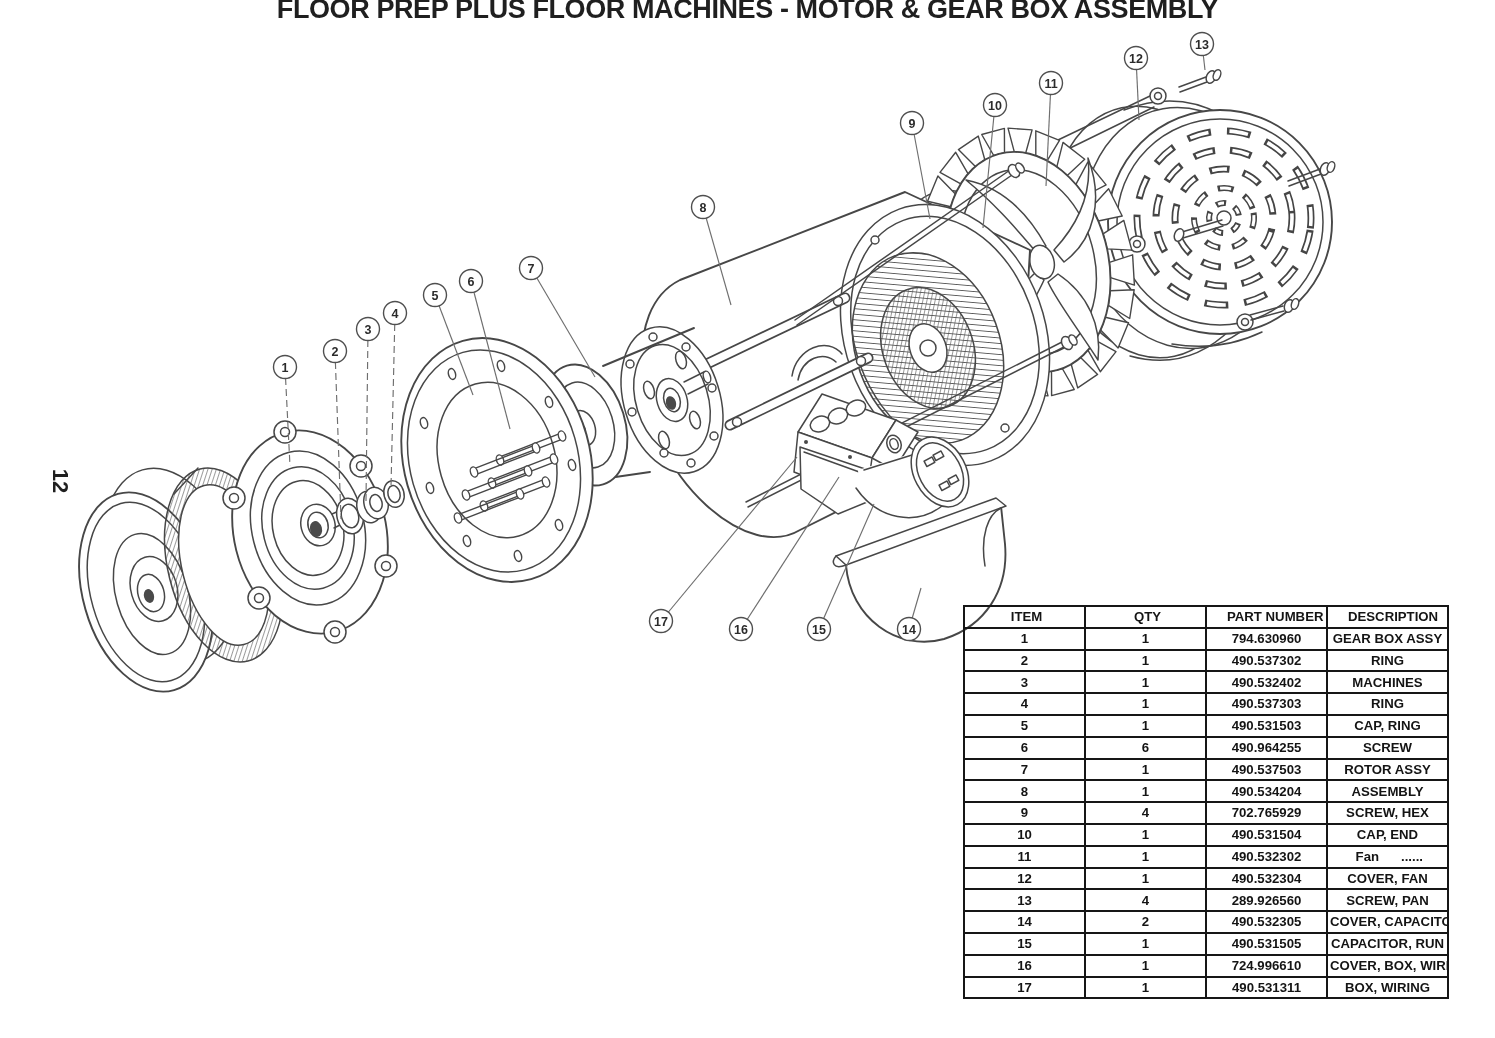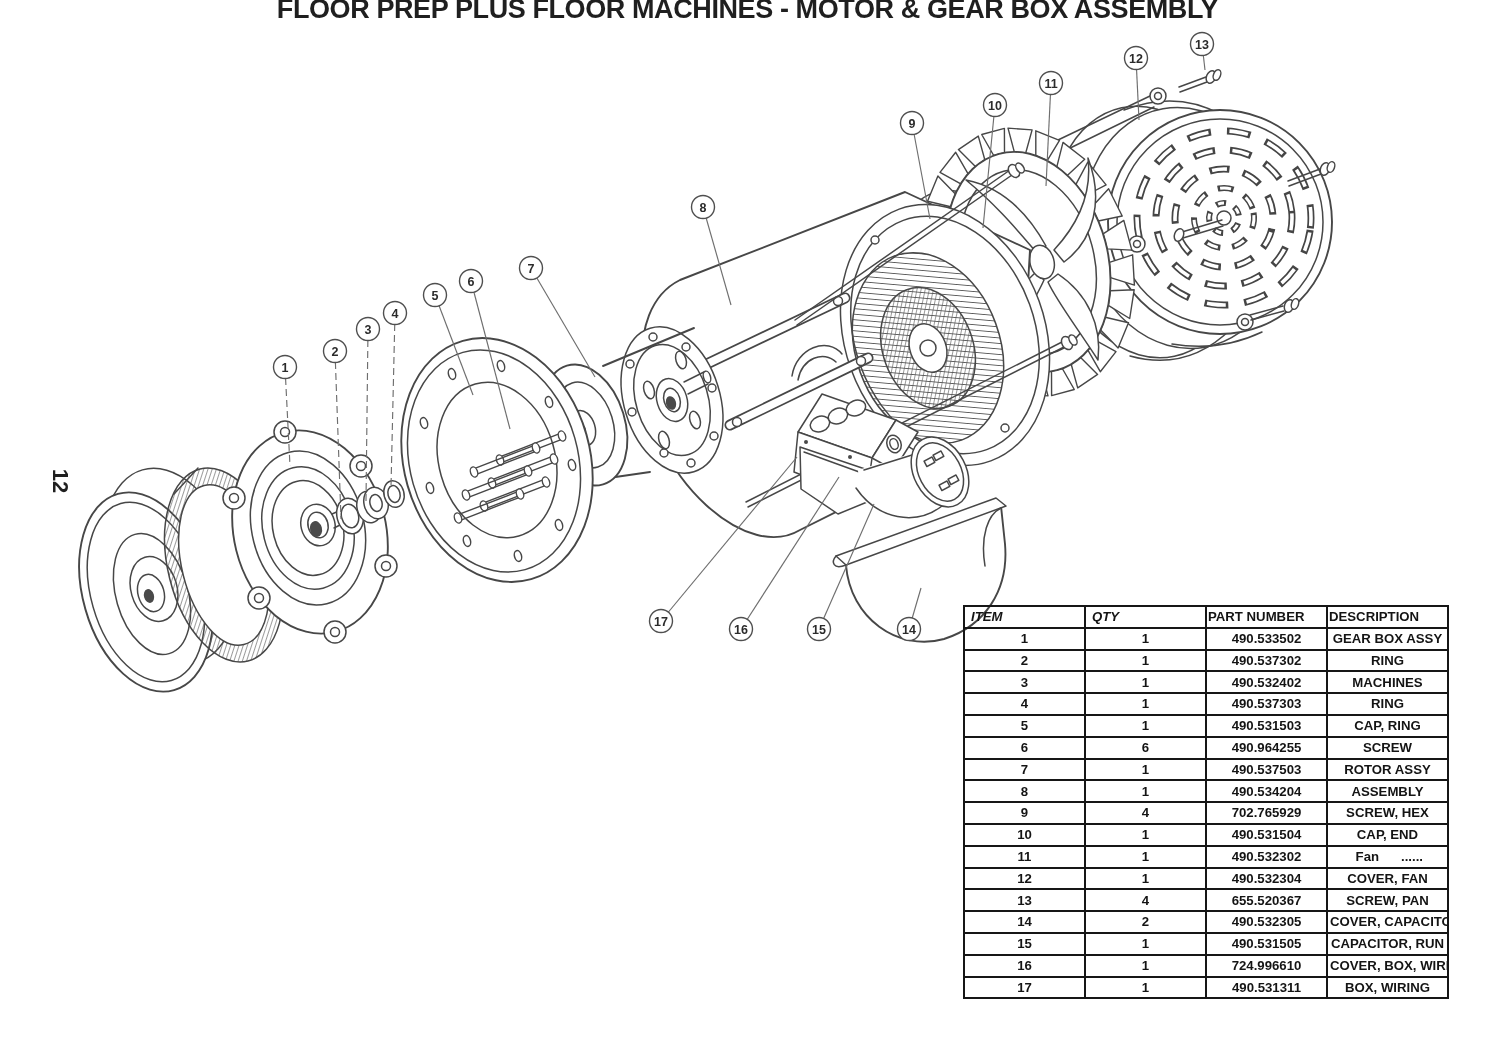--- a/index.html
+++ b/index.html
@@ -24,22 +24,22 @@
   .gw{stroke:#ffffff;stroke-width:3.6;fill:none;}
   .gd2{stroke:#454545;stroke-width:6;fill:none;}
   .gw2{stroke:#ffffff;stroke-width:3;fill:none;}
 
   
   .table-wrap{position:absolute;left:963px;top:605px;width:486px;}
   table.parts{border-collapse:collapse;width:100%;table-layout:fixed;}
   table.parts td,table.parts th{border:2px solid #161616;font-size:13.2px;font-weight:700;
       color:#141414;padding:0 2px;height:19.8px;line-height:1;overflow:hidden;
       font-family:"Liberation Sans",sans-serif;}
-  table.parts th{text-align:left;padding-left:1px;}
-  table.parts th.c{padding-left:6px;font-style:italic;}
+  table.parts th{text-align:left;padding-left:20px;}
+  table.parts th.c{text-align:center;padding-left:6px;}
   td.c{text-align:center;}
   td.desc{text-align:center;padding-left:5px;white-space:pre;}
 </style>
 </head>
 <body>
 
 <div class="page">
 
   <h1 class="title">FLOOR PREP PLUS FLOOR MACHINES - MOTOR &amp; GEAR BOX ASSEMBLY</h1>
   <div class="pagenum">12</div>
@@ -449,21 +449,21 @@
             <th class="c">ITEM</th>
             <th class="c">QTY</th>
             <th class="">PART NUMBER</th>
             <th class="">DESCRIPTION</th>
           </tr>
         </thead>
       <tbody id="parts-body">
           <tr>
             <td class="c">1</td>
             <td class="c">1</td>
-            <td class="c">490.533502</td>
+            <td class="c">794.630960</td>
             <td class="desc">GEAR BOX ASSY</td>
           </tr>
           <tr>
             <td class="c">2</td>
             <td class="c">1</td>
             <td class="c">490.537302</td>
             <td class="desc">RING</td>
           </tr>
           <tr>
             <td class="c">3</td>
@@ -521,21 +521,21 @@
           </tr>
           <tr>
             <td class="c">12</td>
             <td class="c">1</td>
             <td class="c">490.532304</td>
             <td class="desc">COVER, FAN</td>
           </tr>
           <tr>
             <td class="c">13</td>
             <td class="c">4</td>
-            <td class="c">655.520367</td>
+            <td class="c">289.926560</td>
             <td class="desc">SCREW, PAN</td>
           </tr>
           <tr>
             <td class="c">14</td>
             <td class="c">2</td>
             <td class="c">490.532305</td>
             <td class="desc">COVER, CAPACITOR</td>
           </tr>
           <tr>
             <td class="c">15</td>

